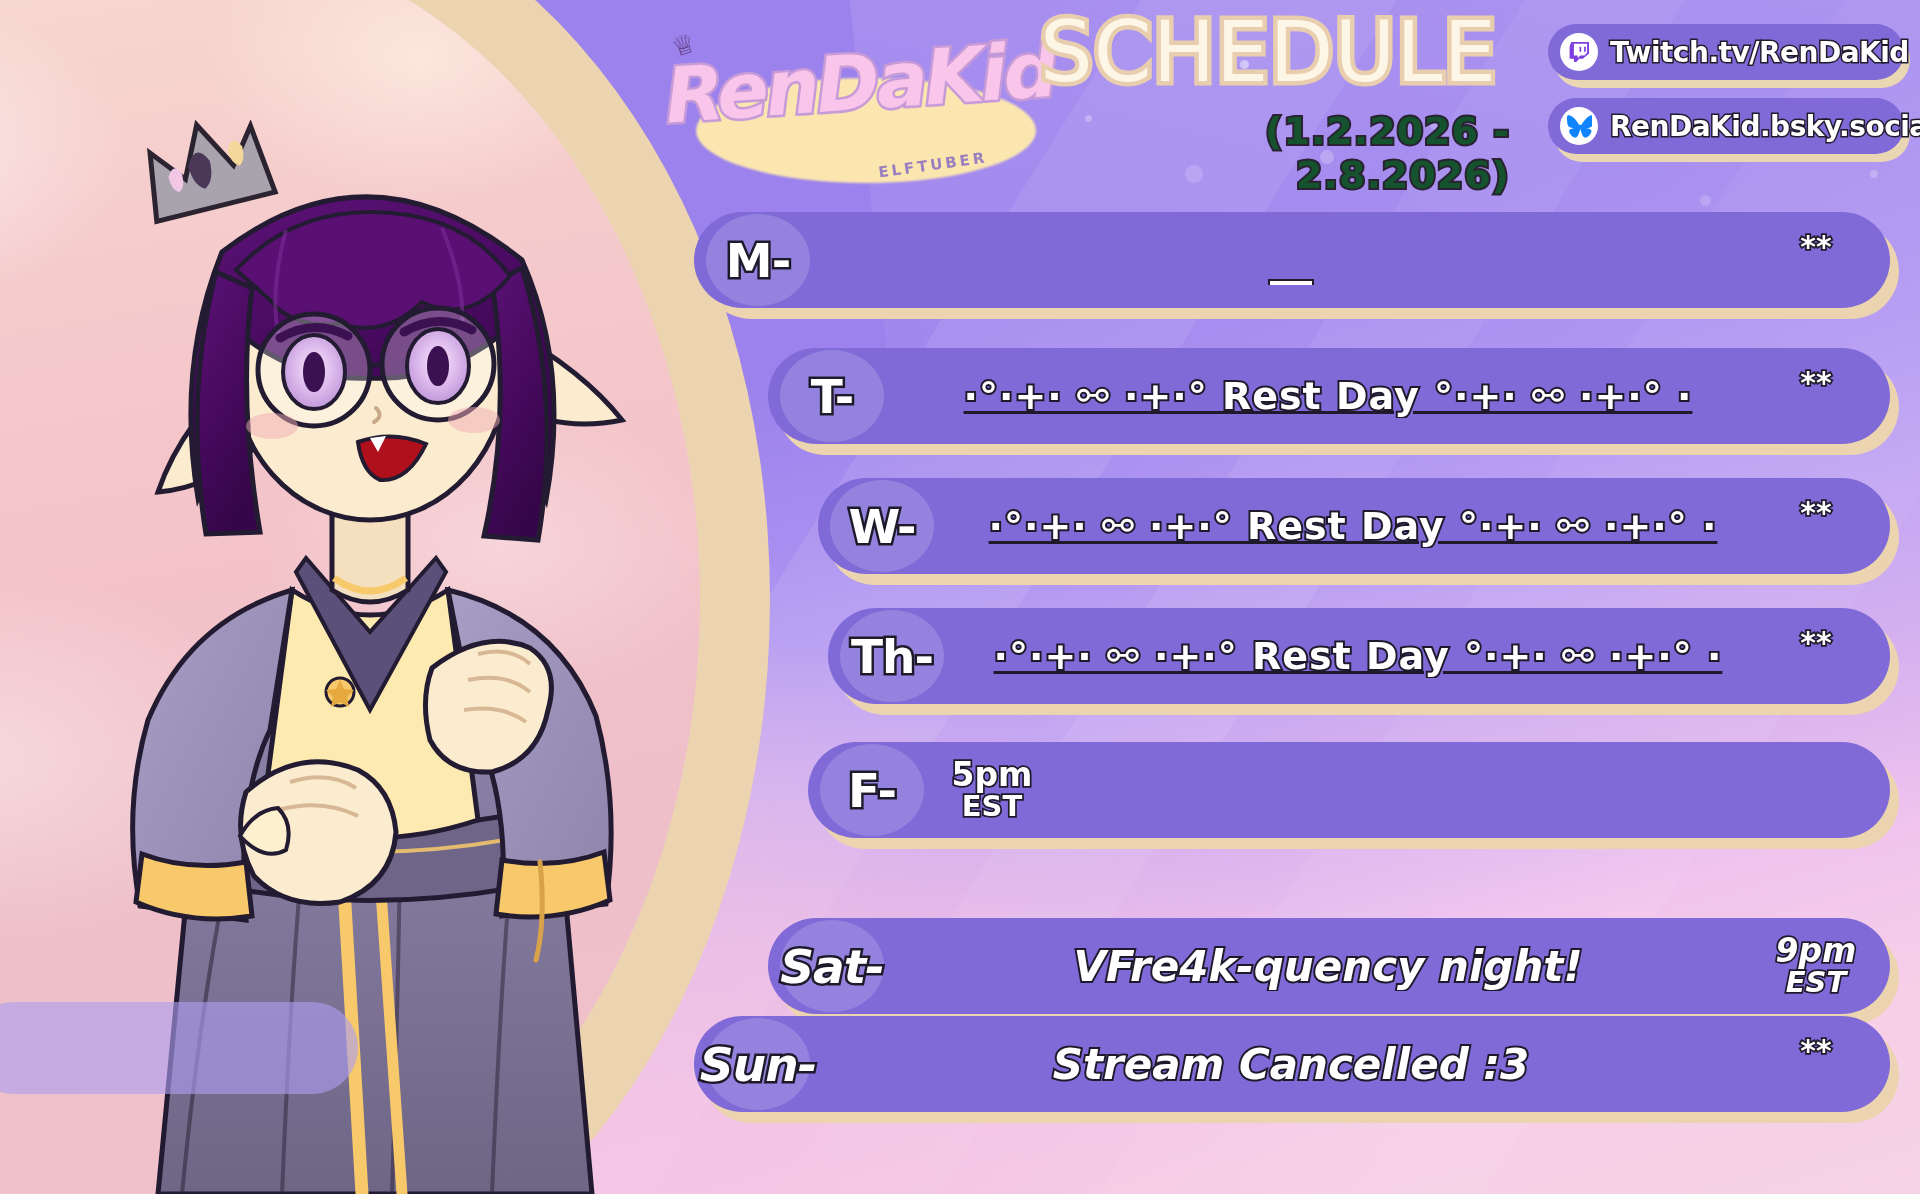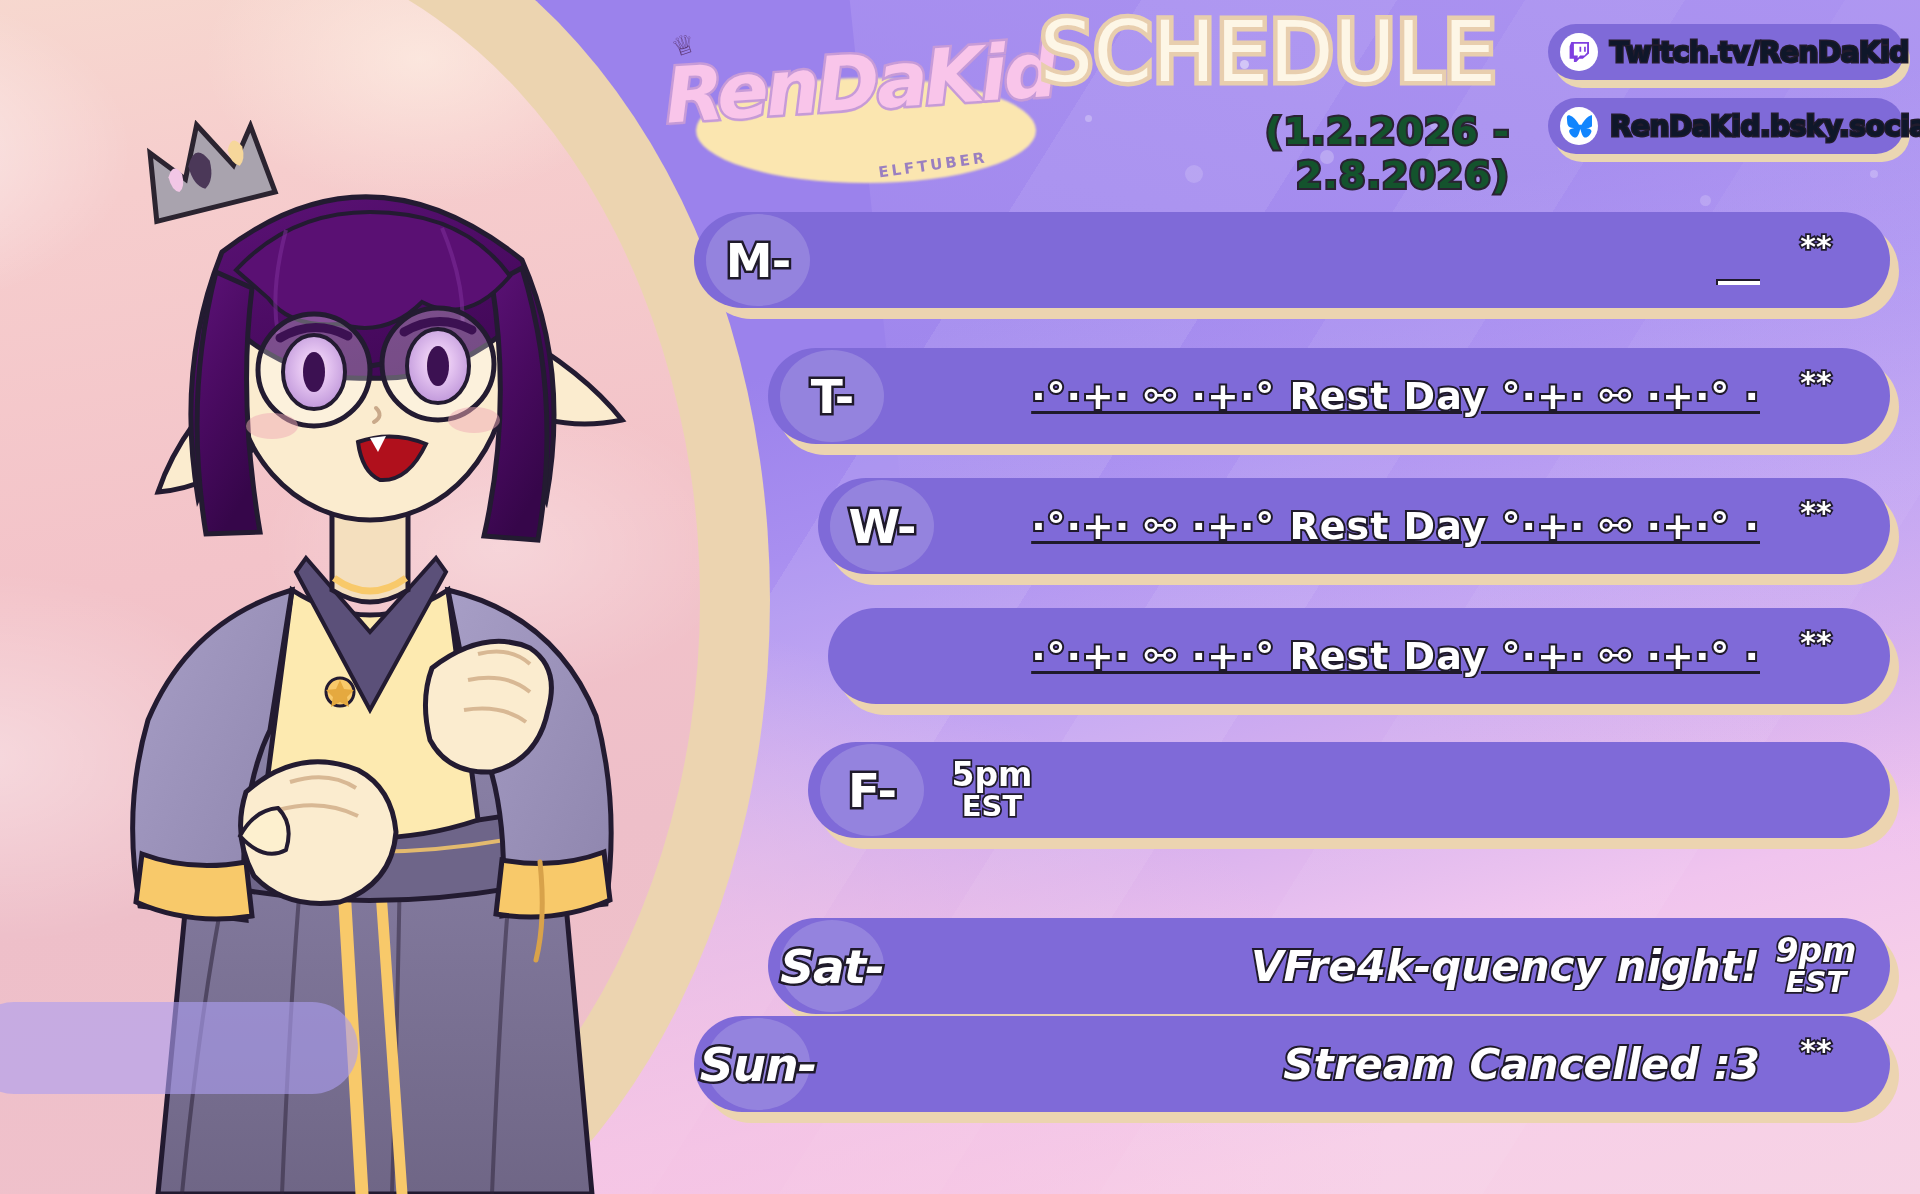--- a/index.html
+++ b/index.html
@@ -147,21 +147,21 @@
     margin-bottom: 18px;
   }
   .social-ico {
     width: 38px; height: 38px; flex: 0 0 38px;
     border-radius: 50%; background: #ffffff;
     display: flex; align-items: center; justify-content: center;
   }
   .social-label {
     font-family: "DejaVu Sans", sans-serif;
     font-weight: 700; font-size: 28px; letter-spacing: -.5px;
-    color: #0f172a;
+    color: #ffffff;
     -webkit-text-stroke: 3px #211b2c;
     paint-order: stroke fill;
     white-space: nowrap;
   }
 
   
   .rows { position: absolute; left: 0; top: 200px; width: 1920px; height: 994px; }
 
   .row {
     position: absolute;
@@ -189,21 +189,21 @@
     position: relative;
     font-family: "DejaVu Sans", sans-serif;
     font-weight: 700; font-size: 47px; letter-spacing: -1px;
     color: #ffffff;
     -webkit-text-stroke: 5px #1f1a2b;
     paint-order: stroke fill;
     white-space: nowrap;
   }
   .row-content {
     flex: 1 1 auto;
-    text-align: right;
+    text-align: center;
     font-family: "DejaVu Sans", sans-serif;
     font-weight: 600; font-size: 42px;
     color: #ffffff;
     -webkit-text-stroke: 4px #1f1a2b;
     paint-order: stroke fill;
     white-space: nowrap;
     overflow: hidden;
   }
   .row-content.deco { font-size: 38px; letter-spacing: 1px; text-decoration: underline; }
   .row-time {
@@ -411,20 +411,23 @@
       <div class="day-badge">
         <span class="day-label">W-</span>
       </div>
       <div class="row-content deco">·°·+· ⚯ ·+·° Rest Day °·+· ⚯ ·+·° ·</div>
       <div class="row-time stars">
         <span>**</span>
       </div>
     </div>
 
     <div class="row" style="left:828px;width:1062px;top:408px;">
+      <div class="day-badge">
+        <span class="day-label">Th-</span>
+      </div>
       <div class="row-content deco">·°·+· ⚯ ·+·° Rest Day °·+· ⚯ ·+·° ·</div>
       <div class="row-time stars">
         <span>**</span>
       </div>
     </div>
 
     <div class="row" style="left:808px;width:1082px;top:542px;">
       <div class="day-badge">
         <span class="day-label">F-</span>
       </div>

